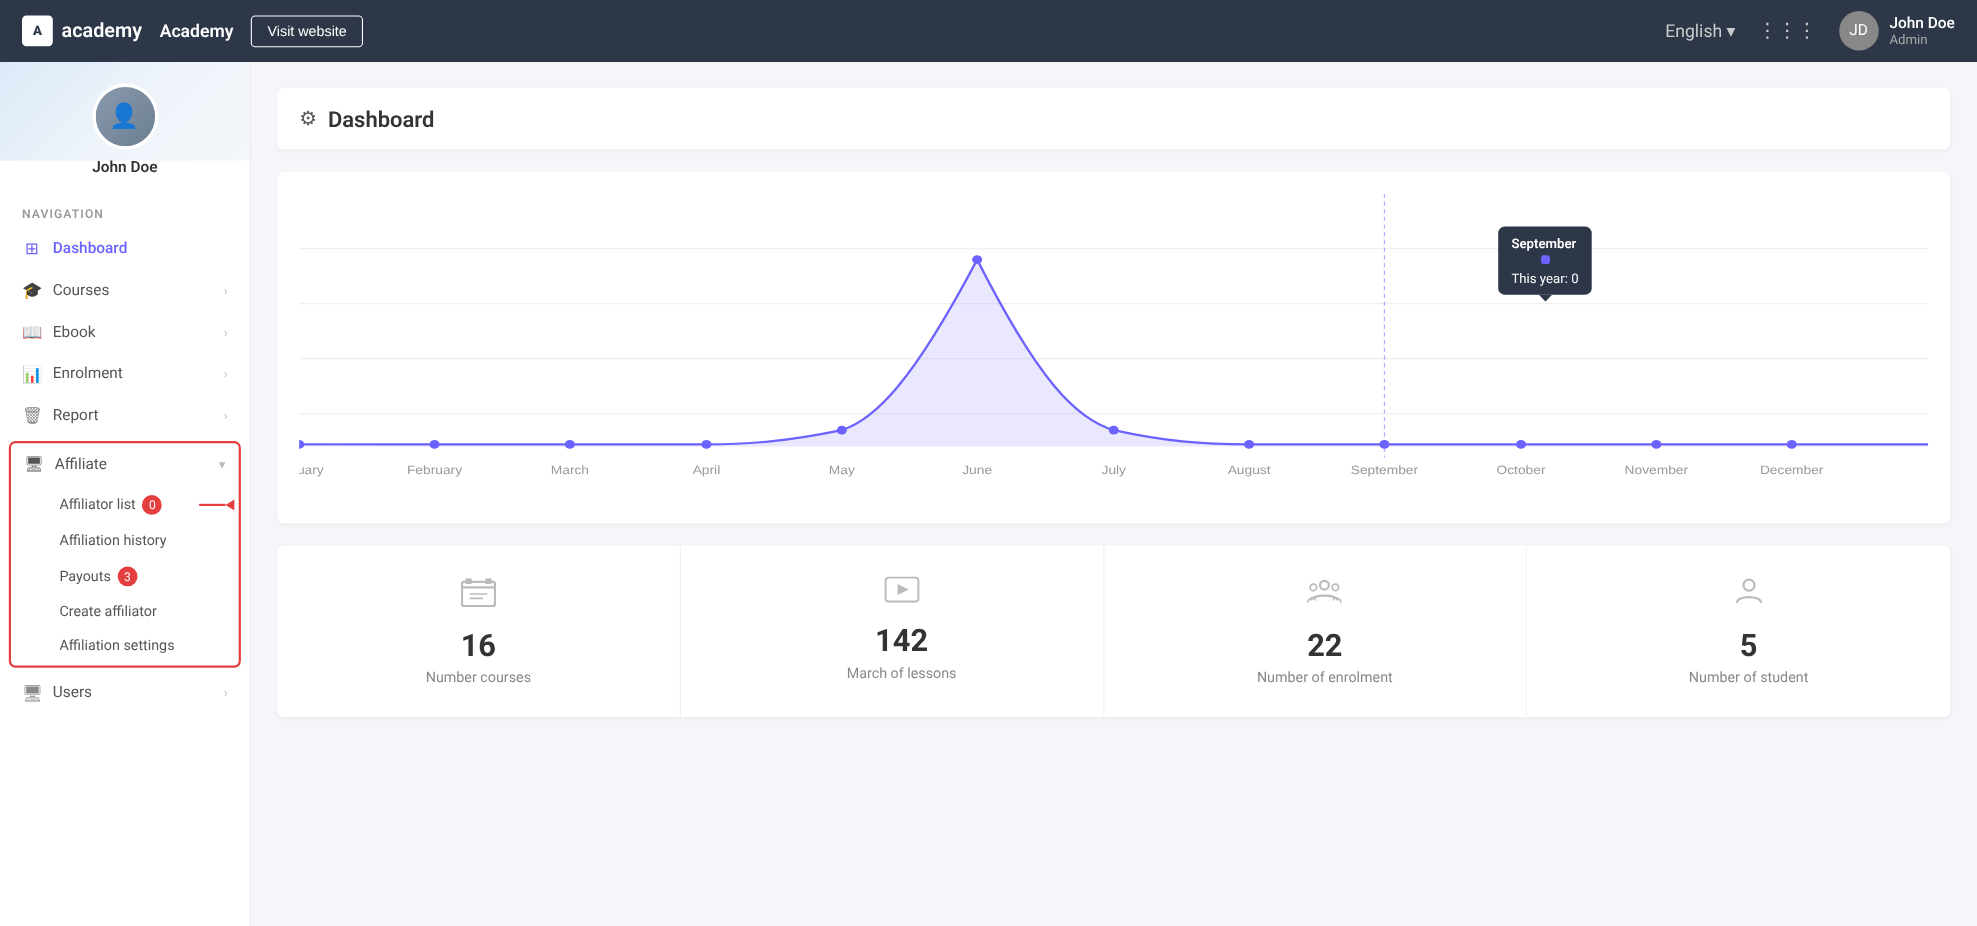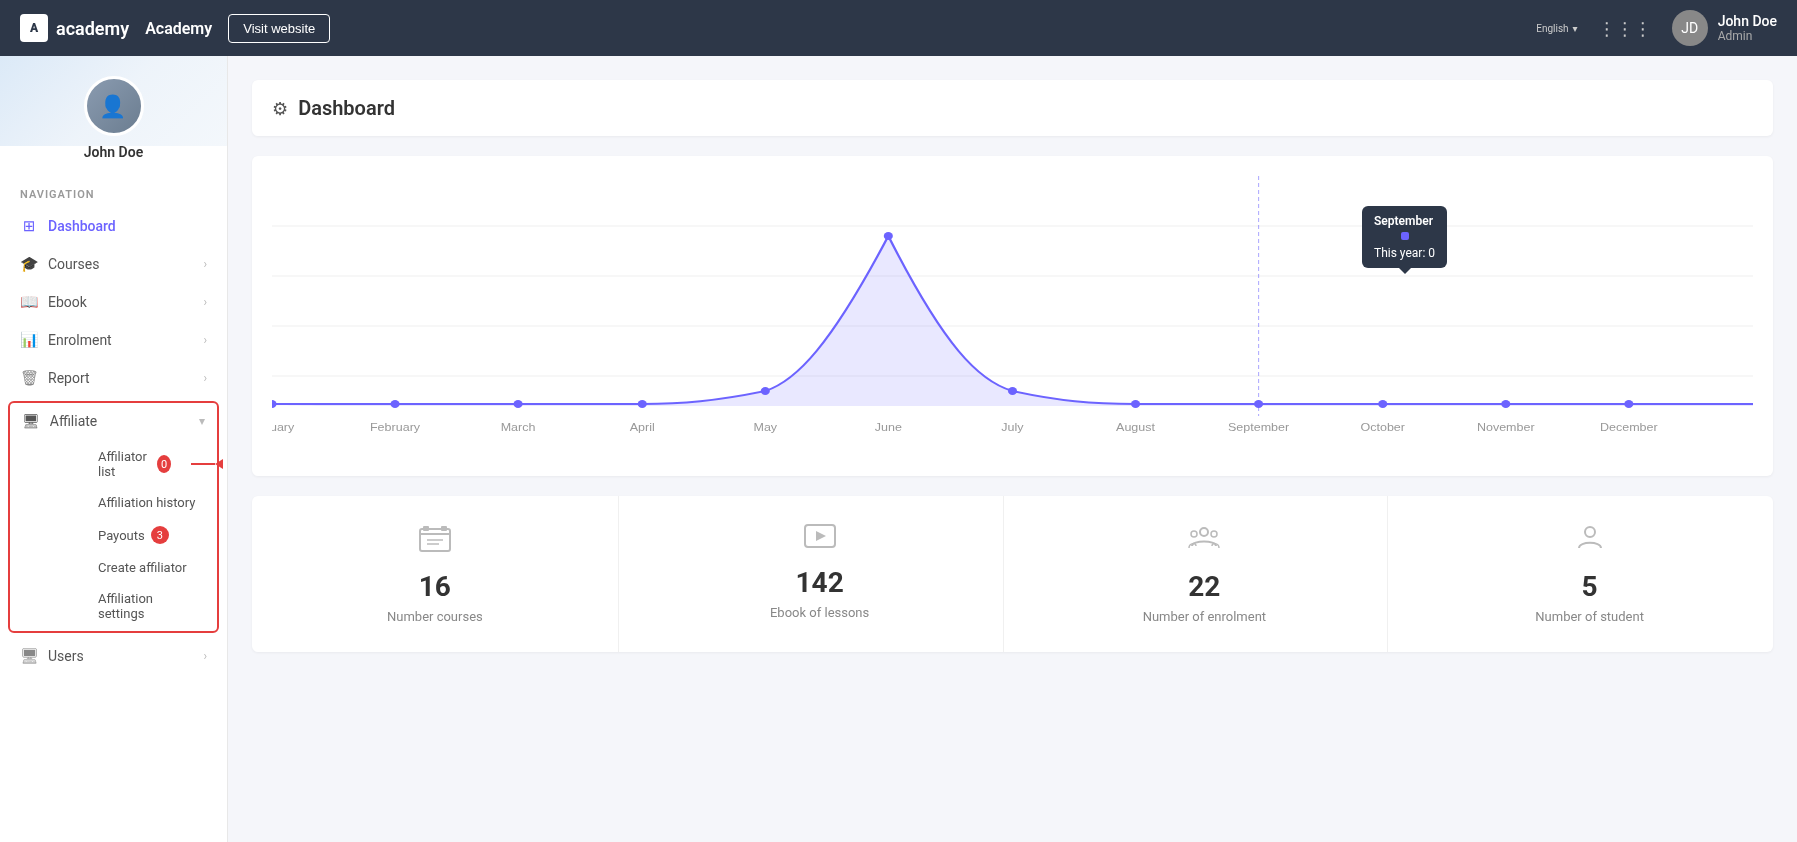--- a/index.html
+++ b/index.html
@@ -42,21 +42,21 @@
       cursor: pointer;
     }
     .navbar-right {
       margin-left: auto;
       display: flex;
       align-items: center;
       gap: 20px;
     }
     .language-selector {
       color: #ccc;
-      font-size: 10px;
+      font-size: 16px;
       display: flex;
       align-items: flex-start;
       gap: 4px;
       cursor: pointer;
     }
     .grid-dots {
       color: #ccc;
       font-size: 18px;
       cursor: pointer;
     }
@@ -155,21 +155,20 @@
       padding: 2px 0;
     }
     .affiliate-sub-item {
       display: flex;
       align-items: center;
       padding: 8px 20px 8px 44px;
       font-size: 13px;
       color: #555;
       cursor: pointer;
       position: relative;
-      margin-left: 44px;
     }
     .badge {
       background: #e53e3e;
       color: white;
       border-radius: 50%;
       width: 18px; height: 18px;
       font-size: 11px;
       display: flex; align-items: center; justify-content: center;
       margin-left: 6px;
     }
@@ -513,21 +512,21 @@
       </div>
 
       <div class="stat-card">
         <div class="stat-icon">
           <svg width="32" height="24" viewBox="0 0 32 24" fill="none">
             <rect x="1" y="1" width="30" height="22" rx="3" stroke="#bbb" stroke-width="2"></rect>
             <polygon points="12,7 12,17 22,12" fill="#bbb"></polygon>
           </svg>
         </div>
         <div class="stat-number">142</div>
-        <div class="stat-label">Ebook of lessons</div>
+        <div class="stat-label">March of lessons</div>
       </div>
 
       <div class="stat-card">
         <div class="stat-icon">
           <svg width="32" height="28" viewBox="0 0 32 28" fill="none">
             <circle cx="16" cy="8" r="4" stroke="#bbb" stroke-width="2"></circle>
             <circle cx="6" cy="10" r="3" stroke="#bbb" stroke-width="1.5"></circle>
             <circle cx="26" cy="10" r="3" stroke="#bbb" stroke-width="1.5"></circle>
             <path d="M 4 22 C 4 16 28 16 28 22" stroke="#bbb" stroke-width="2" fill="none"></path>
             <path d="M 1 24 C 1 19 8 18 8 22" stroke="#bbb" stroke-width="1.5" fill="none"></path>

